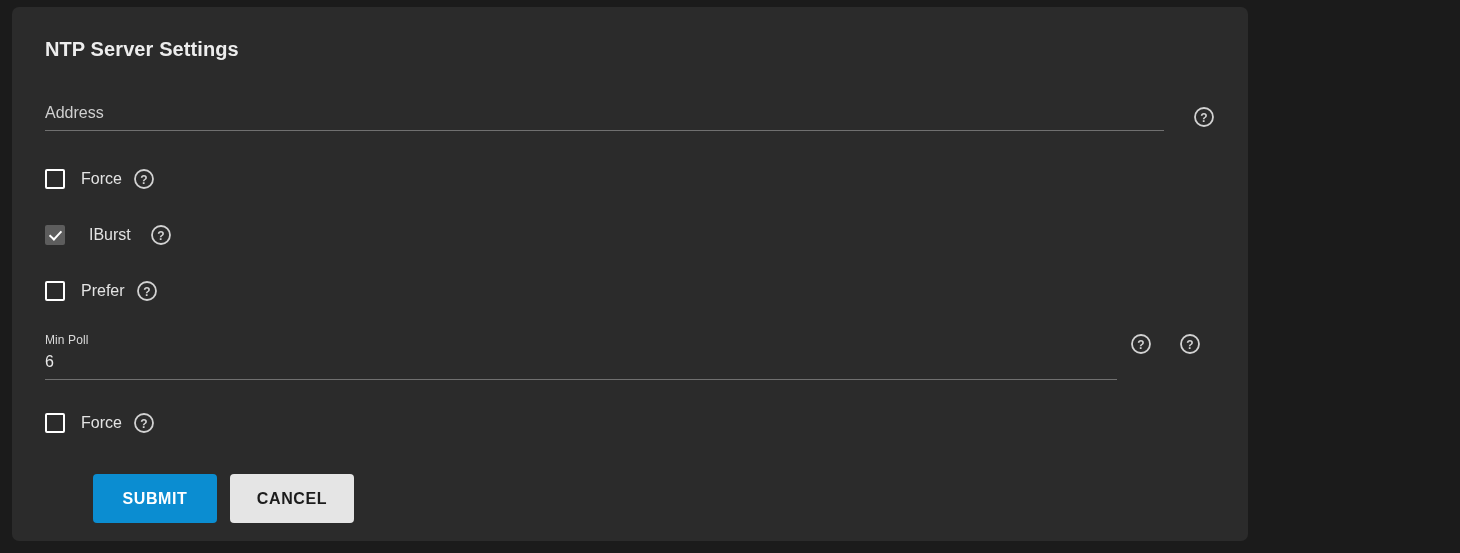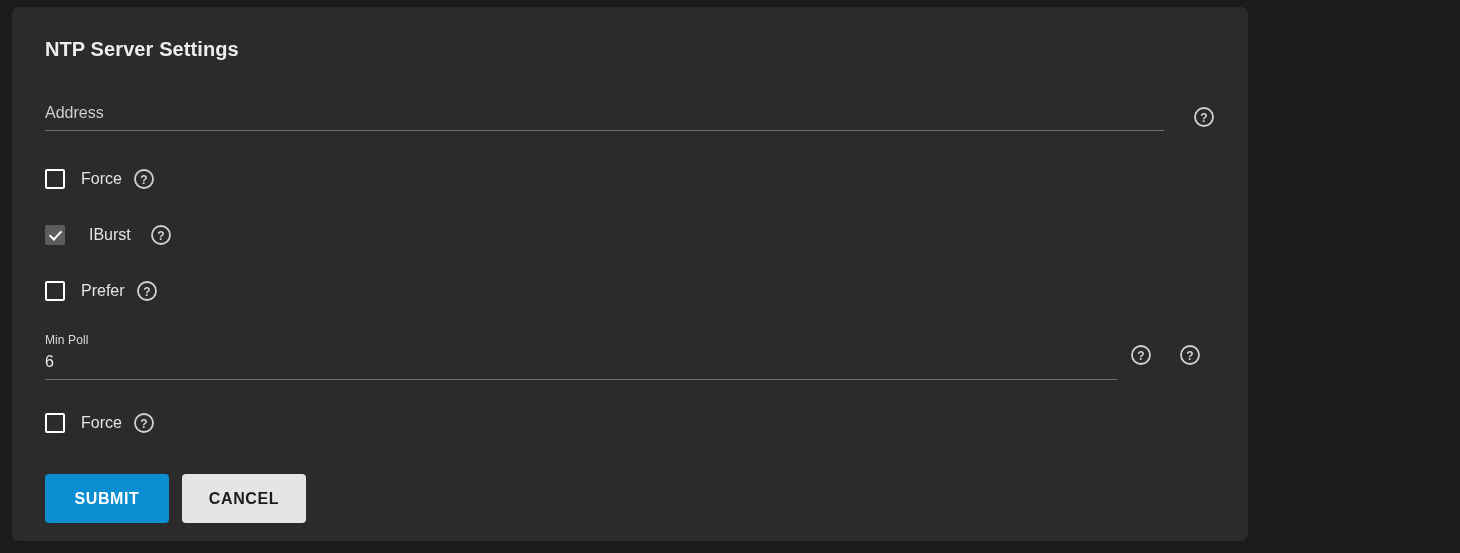--- a/index.html
+++ b/index.html
@@ -138,31 +138,32 @@
     line-height: 20px;
     margin-left: 16px;
     margin-right: 11px;
     white-space: nowrap;
   }
 
   
   .poll-row {
     margin-top: 31px;
     display: flex;
-    align-items: center;
+    align-items: flex-start;
   }
   .poll-row .field { flex: 1 1 0; }
   .poll-row .help-icon { margin: 0 14px 3px 13px; }
 
   
   .button-row {
     margin-top: 40px;
     display: flex;
     align-items: center;
     gap: 13px;
+    margin-left: 48px;
   }
   .btn {
     border: 0;
     border-radius: 4px;
     font-family: "Liberation Sans", sans-serif;
     font-size: 16px;
     font-weight: bold;
     letter-spacing: 0.6px;
     height: 49px;
     padding: 0 24px;

